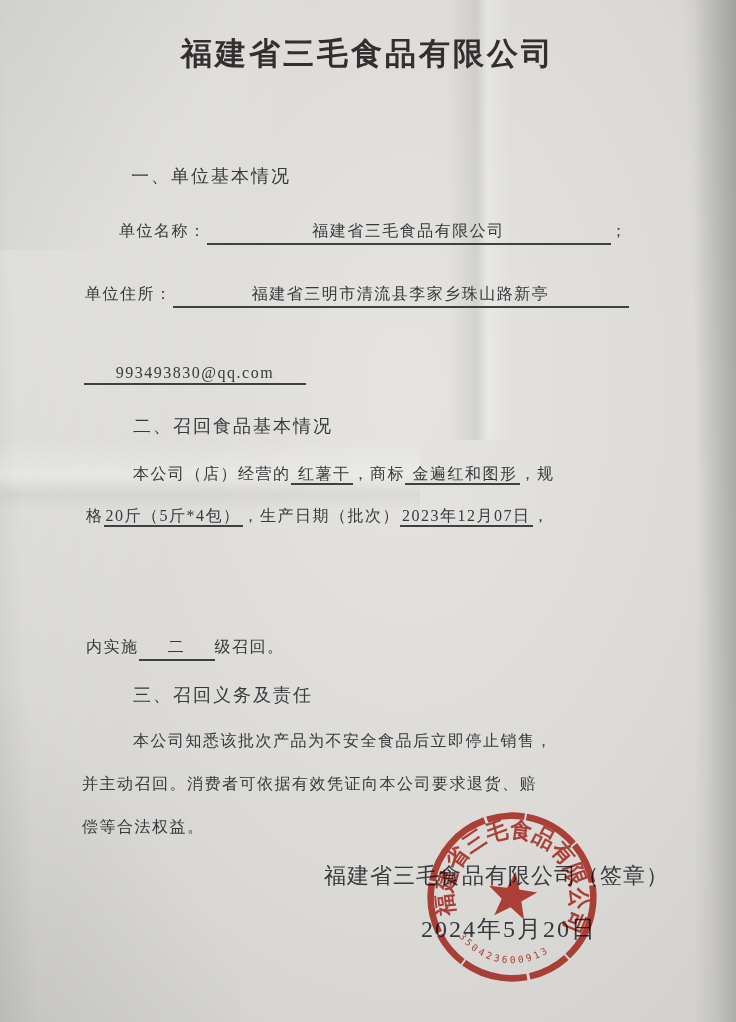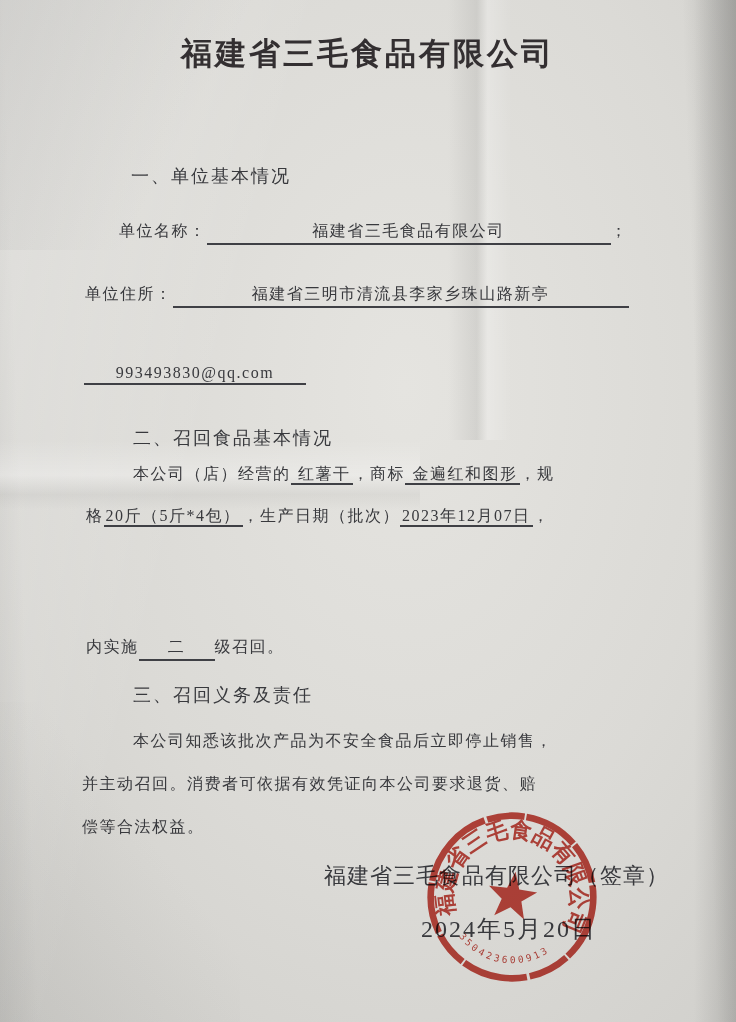--- a/index.html
+++ b/index.html
@@ -58,21 +58,21 @@
   <div class="crease crease-bl"></div>
   <div class="crease crease-r"></div>
 
   <div class="txt title" style="top:33px;">福建省三毛食品有限公司</div>
 
   <div class="txt heading" style="left:131px;top:164px;">一、单位基本情况</div>
   <div class="txt body-line" style="left:119px;top:221px;"><span>单位名称：</span><span class="u uc" style="min-width: 400px;">福建省三毛食品有限公司</span><span>；</span></div>
   <div class="txt body-line" style="left:85px;top:269px;margin-top:15px;"><span>单位住所：</span><span class="u uc" style="min-width: 452px;">福建省三明市清流县李家乡珠山路新亭</span></div>
   <div class="txt body-line" style="left:84px;top:364px;"><span class="u uc" style="min-width: 218px;">993493830@qq.com</span></div>
 
-  <div class="txt heading" style="left:133px;top:414px;margin-top:12px;">二、召回食品基本情况</div>
+  <div class="txt heading" style="left:133px;top:414px;">二、召回食品基本情况</div>
   <div class="txt body-line" style="left:133px;top:464px;"><span>本公司（店）经营的</span><span class="u"> 红薯干</span><span>，商标</span><span class="u"> 金遍红和图形</span><span>，规</span></div>
   <div class="txt body-line" style="left:86px;top:506px;"><span>格</span><span class="u">20斤（5斤*4包）</span><span>，生产日期（批次）</span><span class="u">2023年12月07日</span><span>，</span></div>
   <div class="txt body-line" style="left:86px;top:637px;"><span>内实施</span><span class="u uc" style="min-width: 72px;">二</span><span>级召回。</span></div>
 
   <div class="txt heading" style="left:133px;top:683px;">三、召回义务及责任</div>
   <div class="txt body-line" style="left:133px;top:731px;">本公司知悉该批次产品为不安全食品后立即停止销售，</div>
   <div class="txt body-line" style="left:82px;top:817px;">偿等合法权益。</div>
   <div class="txt body-line" style="left:82px;top:774px;">并主动召回。消费者可依据有效凭证向本公司要求退货、赔</div>
 
   <div class="txt sig" style="left:324px;top:861px;">福建省三毛食品有限公司（签章）</div>

